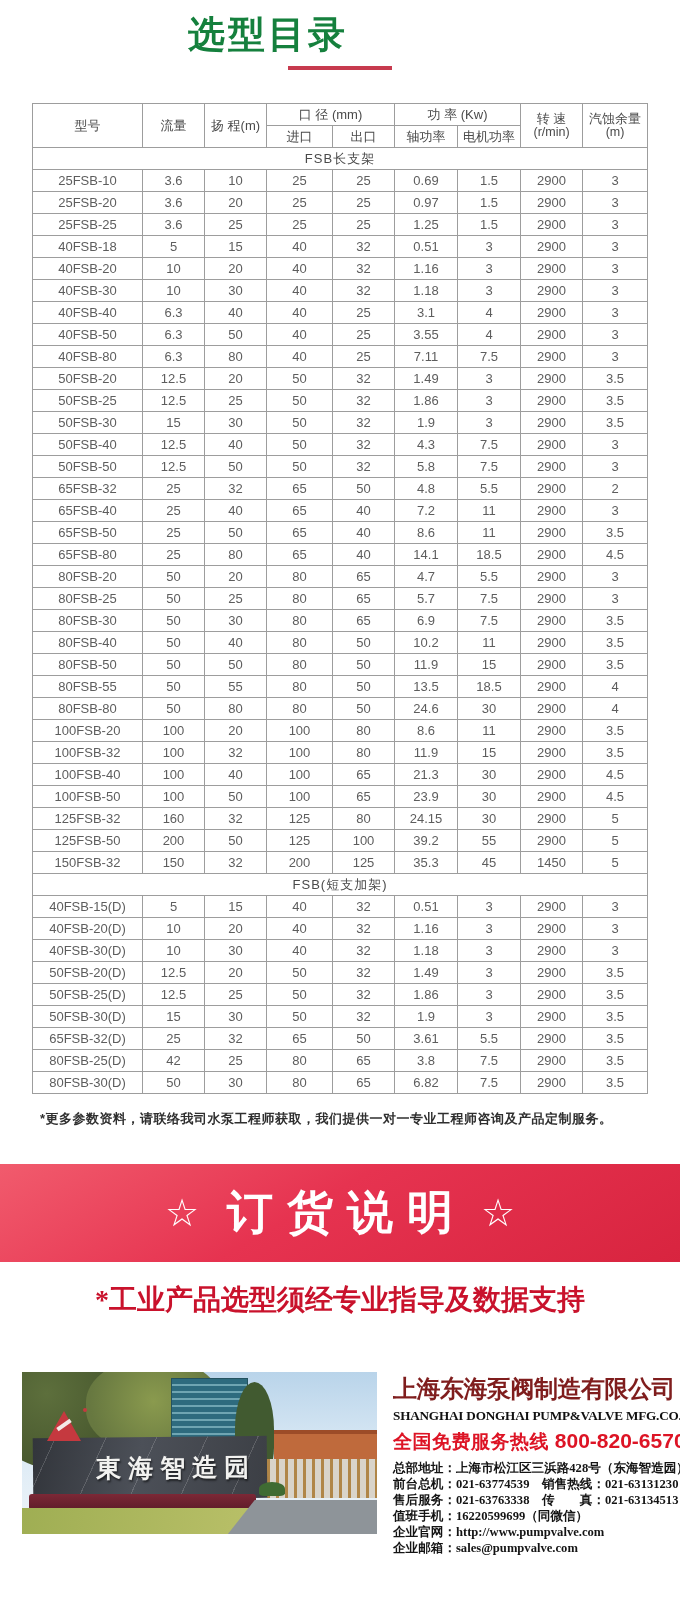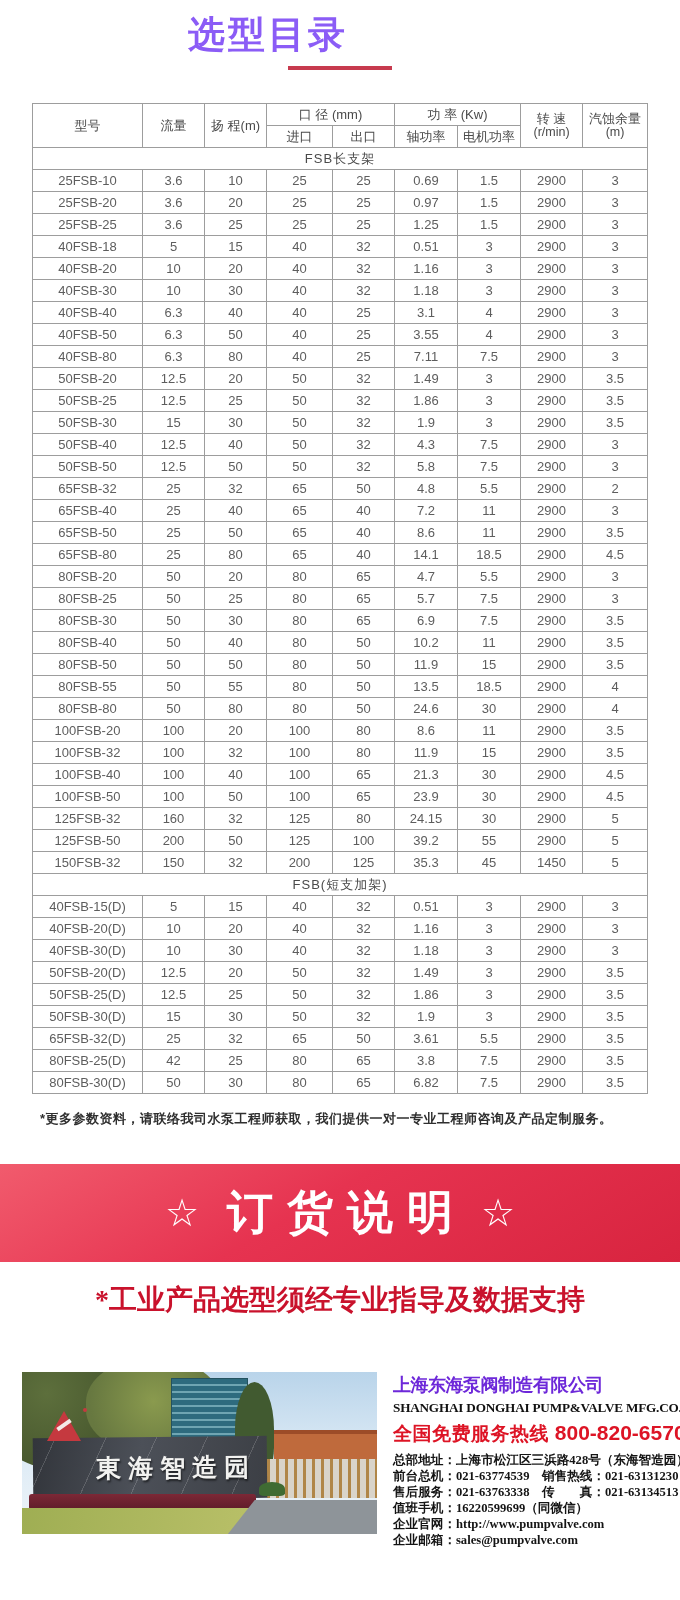--- a/index.html
+++ b/index.html
@@ -3,21 +3,21 @@
 <meta charset="utf-8">
 <style>
   html,body{margin:0;padding:0;}
   body{
     width:680px;height:1600px;position:relative;background:#ffffff;
     font-family:"Liberation Sans","DejaVu Sans",sans-serif;overflow:hidden;
   }
   
   .page-title{
     position:absolute;top:10px;left:0;width:536px;text-align:center;
-    font-size:37px;font-weight:900;color:#8b5cf6;letter-spacing:3px;
+    font-size:37px;font-weight:900;color:#15803d;letter-spacing:3px;
   }
   .title-underline{
     position:absolute;top:66px;left:50%;transform:translateX(-50%);
     width:104px;height:4px;background:#c73a4e;
   }
   
   .table-wrap{position:absolute;left:32px;top:103px;}
   table.spec{
     border-collapse:collapse;table-layout:fixed;width:615px;
     font-size:13px;color:#5d5d5d;
@@ -90,21 +90,21 @@
   .ph-hedge{left:2%;top:75%;width:64%;height:10%;
     background:linear-gradient(#7c2836,#5e1c29);border-radius:3px;}
   .ph-lawn{left:0;bottom:0;width:74%;height:16%;
     background:linear-gradient(100deg,#9fae53,#bcc26b);}
   .ph-road{right:0;bottom:0;width:42%;height:21%;background:#8e9499;
     clip-path:polygon(18% 0,100% 0,100% 100%,0 100%);}
   .ph-plant{right:26%;top:68%;width:26px;height:14px;background:#3f6b33;border-radius:50% 50% 20% 20%;}
 
   .footer-info{position:absolute;left:393px;top:1373px;width:266px;}
   .company-cn{
-    font-size:18px;font-weight:900;color:#6d28d9;letter-spacing:-0.5px;white-space:nowrap;
+    font-size:24px;font-weight:900;color:#7f1d1d;letter-spacing:-0.5px;white-space:nowrap;
   }
   .company-en{
     font-family:"Liberation Serif","DejaVu Serif",serif;font-weight:bold;
     font-size:13.2px;color:#111;margin-top:3px;white-space:nowrap;letter-spacing:-0.2px;
   }
   .hotline{
     margin-top:5px;color:#dd1425;font-weight:900;white-space:nowrap;
     font-size:19px;letter-spacing:0.5px;
   }
   .hotline .hotline-number{

